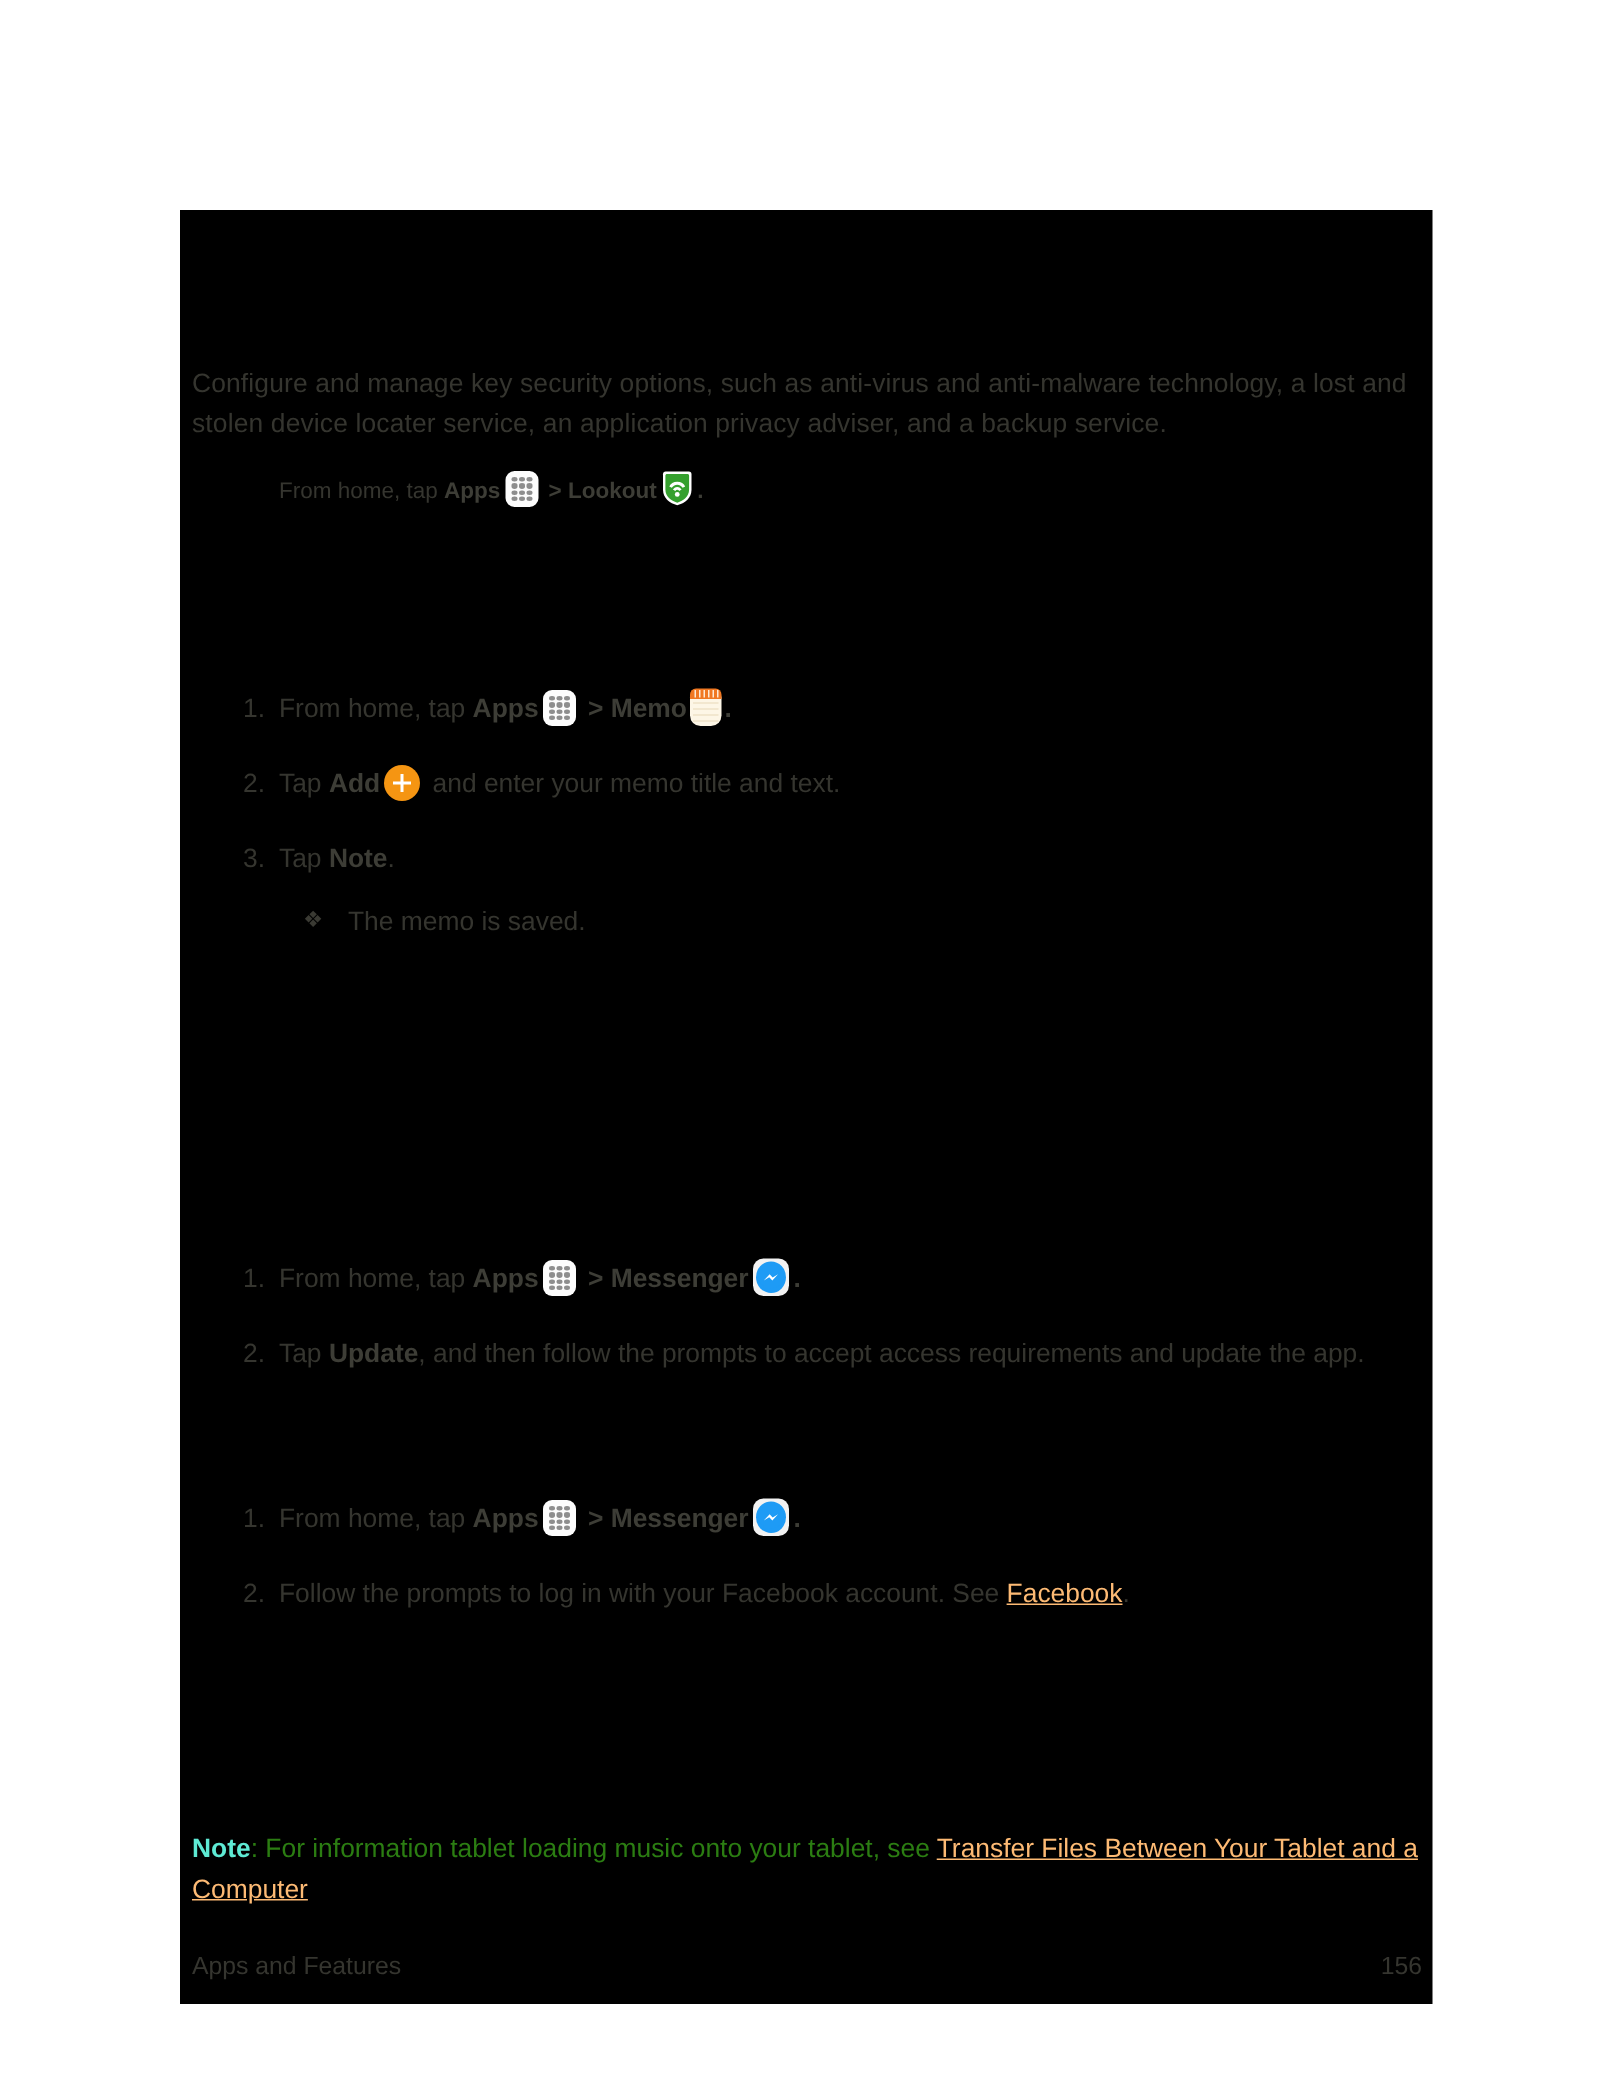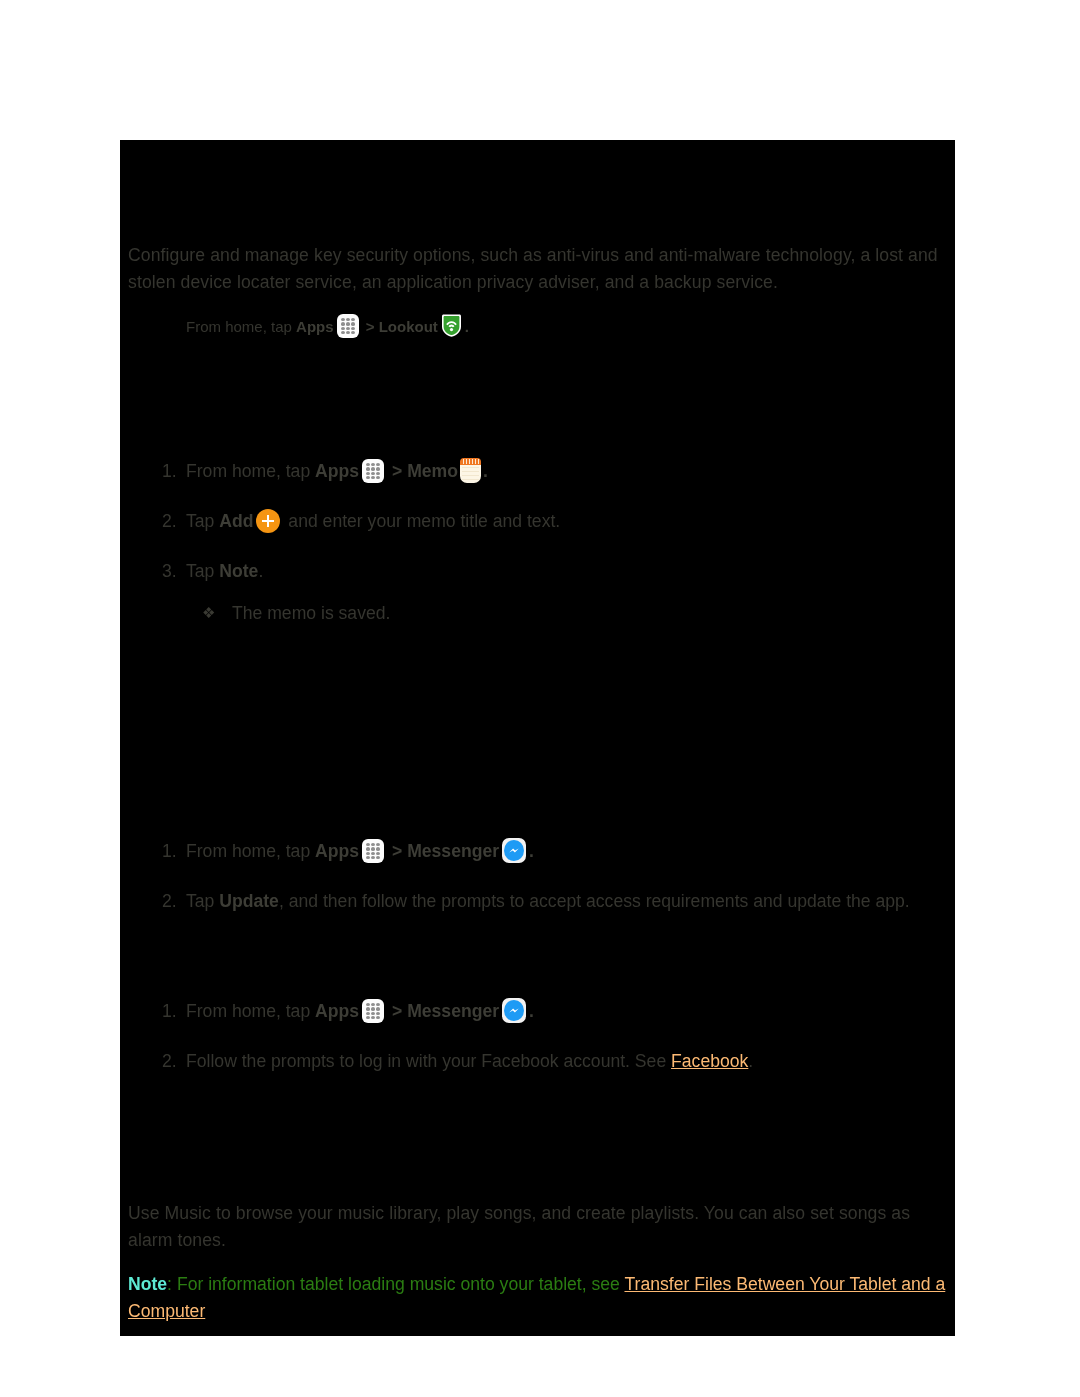--- a/index.html
+++ b/index.html
@@ -400,23 +400,26 @@
       <li>
         <span class="num">2.</span><span>Follow the prompts to log in with your Facebook account. See </span><a class="lnk" href="#">Facebook</a><span>.</span>
       </li>
     </ol>
 
     <div class="sp-62"></div>
     <div class="sp-30"></div>
 
     <h2 class="heading"></h2>
     <div class="sp-6"></div>
-    <p class="para">Use Music to browse your music library, play songs, and create playlists. You can also set songs as alarm tones.</p>
 
     <div class="sp-18"></div>
 
     <p class="note">
       <span class="note-label">Note</span><span class="lnk-green">: </span><span class="lnk-green">For information tablet loading music onto your tablet, see </span><a class="lnk" href="#">Transfer Files Between Your Tablet and a Computer</a>
     </p>
 
   </div>
 
+  <div id="page-footer">
+    <span>Apps and Features</span>
+    <span class="pg">156</span>
+  </div>
 </div>
 
 </body></html>

